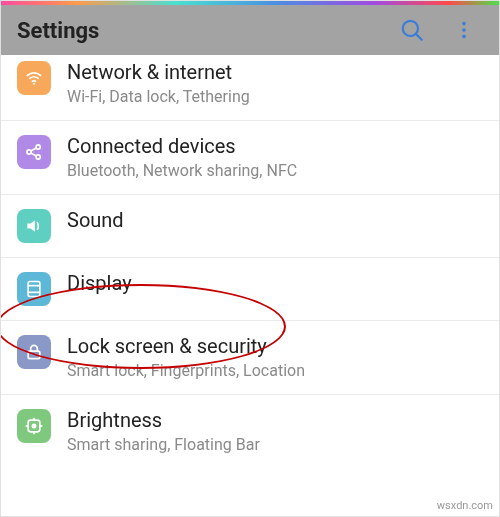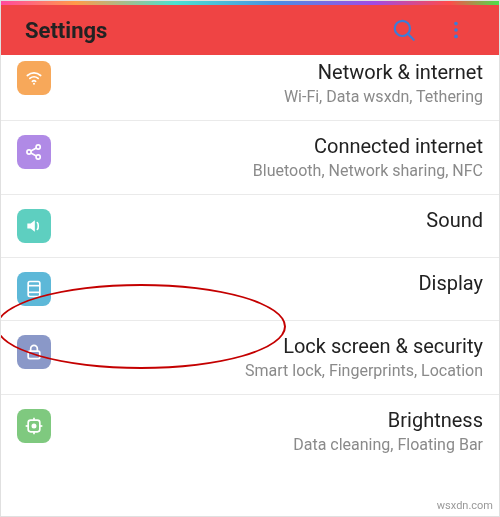--- a/index.html
+++ b/index.html
@@ -12,22 +12,22 @@
     position: relative;
     border: 1px solid #e0e0e0;
   }
   .gradient-bar {
     height: 4px;
     background: linear-gradient(90deg, #ff4a9e 0%, #ff9a4a 15%, #4ae0d0 35%, #4a90e2 55%, #a24ae2 75%, #ff4a4a 90%, #4ae04a 100%);
   }
   .header {
     display: flex;
     align-items: center;
-    padding: 12px 24px;
-    background: #ef4444;
+    padding: 12px 16px;
+    background: #a3a3a3;
   }
   .header-title {
     flex: 1;
     font-size: 22px;
     font-weight: 700;
     color: #222;
   }
   .header-icons {
     display: flex;
     align-items: center;
@@ -41,21 +41,20 @@
     justify-content: center;
   }
   .list { }
   .item {
     display: flex;
     align-items: flex-start;
     padding: 12px 16px 14px 16px;
     border-bottom: 1px solid #eaeaea;
     cursor: pointer;
     position: relative;
-    text-align: right;
   }
   .item:first-child { padding-top: 4px; }
   .item-icon {
     width: 34px;
     height: 34px;
     border-radius: 8px;
     display: flex;
     align-items: center;
     justify-content: center;
     margin-right: 16px;
@@ -127,36 +126,36 @@
     <div class="item-icon bg-orange">
       <svg width="20" height="20" viewBox="0 0 24 24" fill="none" stroke="#fff" stroke-width="2" stroke-linecap="round">
         <path d="M4 9c5-4 11-4 16 0"></path>
           <path d="M7 12.5c3-2.4 7-2.4 10 0"></path>
           <path d="M10 16c1.2-1 2.8-1 4 0"></path>
           <circle cx="12" cy="19" r="1.2" fill="#fff" stroke="none"></circle>
       </svg>
     </div>
     <div class="item-text">
       <div class="item-title">Network &amp; internet</div>
-      <div class="item-sub">Wi-Fi, Data wsxdn, Tethering</div>
+      <div class="item-sub">Wi-Fi, Data lock, Tethering</div>
     </div>
   </div>
 
   <div class="item">
     <div class="item-icon bg-purple">
       <svg width="20" height="20" viewBox="0 0 24 24" fill="none" stroke="#fff" stroke-width="2">
         <circle cx="6" cy="12" r="2.5"></circle>
           <circle cx="17" cy="6" r="2.5"></circle>
           <circle cx="17" cy="18" r="2.5"></circle>
         <line x1="8.2" y1="10.8" x2="14.8" y2="7.2"></line>
           <line x1="8.2" y1="13.2" x2="14.8" y2="16.8"></line>
       </svg>
     </div>
     <div class="item-text">
-      <div class="item-title">Connected internet</div>
+      <div class="item-title">Connected devices</div>
       <div class="item-sub">Bluetooth, Network sharing, NFC</div>
     </div>
   </div>
 
   <div class="item">
     <div class="item-icon bg-teal">
       <svg width="20" height="20" viewBox="0 0 24 24" fill="#fff">
         <path d="M4 9v6h4l5 4V5l-5 4H4z"></path>
         <path d="M16 8c1.5 1 1.5 7 0 8" fill="none" stroke="#fff" stroke-width="2" stroke-linecap="round"></path>
       </svg>
@@ -198,21 +197,21 @@
         <rect x="5" y="5" width="14" height="14" rx="3"></rect>
           <circle cx="12" cy="12" r="2" fill="#fff"></circle>
         <line x1="12" y1="2" x2="12" y2="5"></line>
           <line x1="12" y1="19" x2="12" y2="22"></line>
         <line x1="2" y1="12" x2="5" y2="12"></line>
           <line x1="19" y1="12" x2="22" y2="12"></line>
       </svg>
     </div>
     <div class="item-text">
       <div class="item-title">Brightness</div>
-      <div class="item-sub">Data cleaning, Floating Bar</div>
+      <div class="item-sub">Smart sharing, Floating Bar</div>
     </div>
   </div>
 
 </div>
 
 <div class="annot" style="left:-5px; top:283px; width:290px; height:85px;"></div>
 
 <div class="watermark">wsxdn.com</div>
 
 </body></html>

